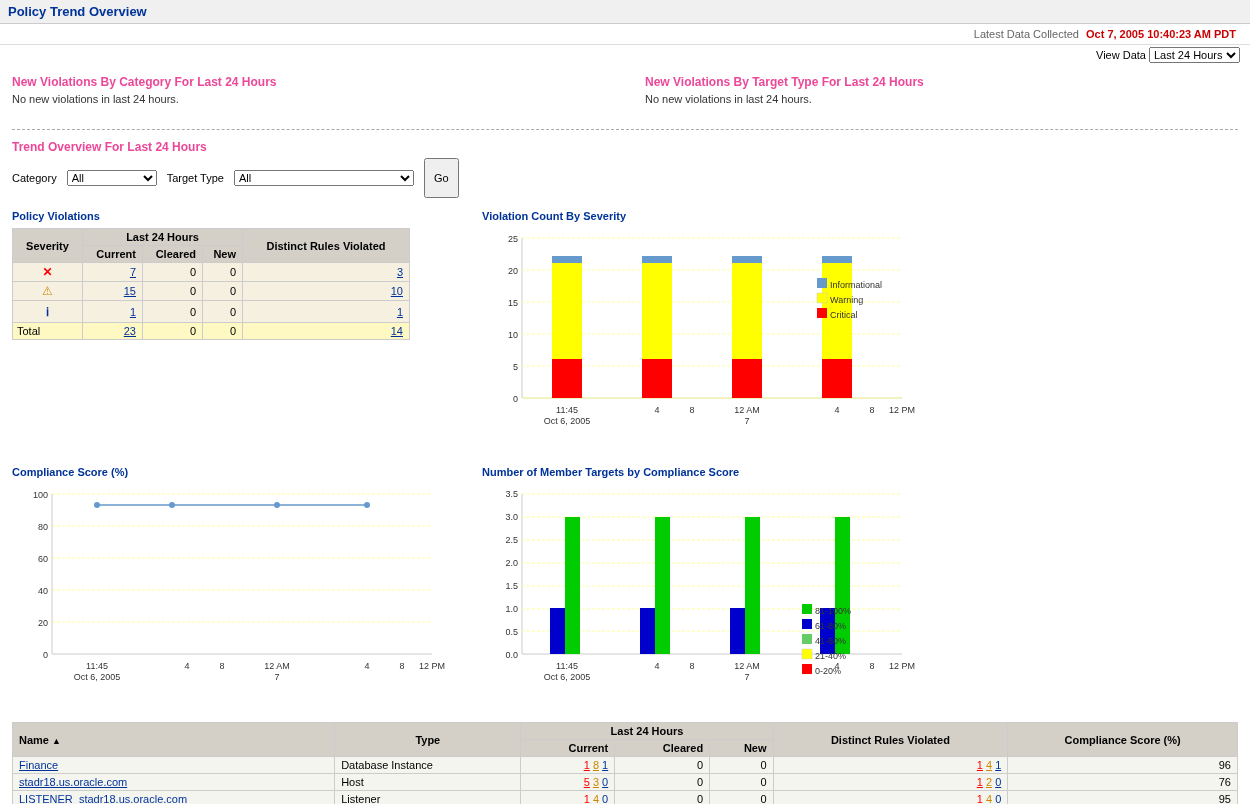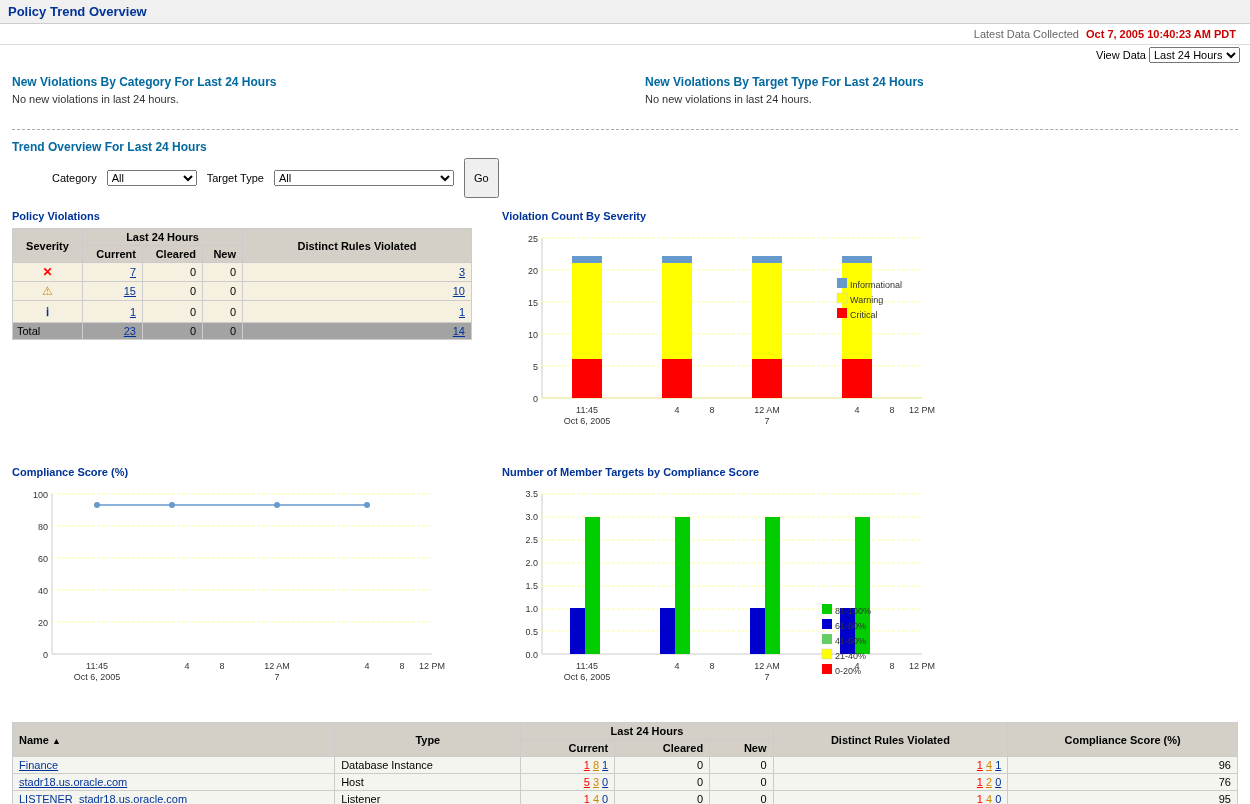--- a/index.html
+++ b/index.html
@@ -10,48 +10,48 @@
     
     .top-bar { text-align: right; padding: 4px 10px; font-size: 11px; color: #333; background: #fff; border-bottom: 1px solid #ddd; }
     .top-bar span { margin-right: 4px; }
     .top-bar .label { color: #666; }
     .top-bar .date { color: #cc0000; font-weight: bold; }
     .view-data-row { text-align: right; padding: 2px 10px 4px; font-size: 11px; }
     .view-data-row select { font-size: 11px; }
     
     .content { padding: 8px 12px; }
     
-    .section-title { font-size: 12px; font-weight: bold; color: #0369a1; margin-bottom: 4px; }
+    .section-title { font-size: 12px; font-weight: bold; color: #ec4899; margin-bottom: 4px; }
     .section-subtitle { font-size: 11px; color: #333; margin-bottom: 8px; }
     
     .violations-row { display: flex; gap: 40px; margin-bottom: 16px; }
     .violations-col { flex: 1; }
     
     .trend-section { border-top: 1px dashed #aaa; padding-top: 10px; margin-bottom: 12px; }
-    .filter-row { display: flex; align-items: center; gap: 10px; margin-bottom: 12px; font-size: 11px; margin-left: 40px; }
+    .filter-row { display: flex; align-items: center; gap: 10px; margin-bottom: 12px; font-size: 11px; }
     .filter-row label { font-weight: normal; }
     .filter-row select { font-size: 11px; width: 90px; }
     .filter-row select.wide { width: 180px; }
     .filter-row button { font-size: 11px; padding: 12px 8px; }
     
-    .charts-row { display: flex; gap: 20px; margin-bottom: 16px; }
+    .charts-row { display: flex; margin-bottom: 16px; }
     .chart-panel { flex: 1; }
     
     
-    .pv-table { border: 1px solid #999; border-collapse: collapse; font-size: 11px; width: 460px; }
+    .pv-table { border: 1px solid #999; border-collapse: collapse; font-size: 11px; width: 398px; }
     .pv-table th, .pv-table td { border: 1px solid #ccc; padding: 2px 6px; }
     .pv-table .header-top { background: #d4d0c8; text-align: center; font-weight: bold; }
     .pv-table .header-sub { background: #d4d0c8; }
     .pv-table .col-severity { background: #f5f0e0; text-align: center; width: 70px; }
     .pv-table .col-current { background: #f5f0e0; text-align: right; width: 60px; }
     .pv-table .col-cleared { background: #f5f0e0; text-align: right; width: 60px; }
     .pv-table .col-new { background: #f5f0e0; text-align: right; width: 40px; }
     .pv-table .col-distinct { background: #f5f0e0; text-align: right; }
     .pv-table .link { color: #003399; text-decoration: underline; cursor: pointer; }
-    .pv-table .total-row td { background: #a3a3a3; font-weight: normal; }
+    .pv-table .total-row td { background: #fef9c3; font-weight: normal; }
     .chart-title { font-size: 11px; font-weight: bold; color: #003399; margin-bottom: 6px; }
     
     svg text { font-family: Arial, Helvetica, sans-serif; }
     
     
     .mt-table { border-collapse: collapse; font-size: 11px; width: 100%; }
     .mt-table th, .mt-table td { border: 1px solid #ccc; padding: 2px 6px; }
     .mt-table thead tr:first-child th { background: #d4d0c8; font-weight: bold; }
     .mt-table thead tr:last-child th { background: #d4d0c8; font-weight: bold; }
     .mt-table tbody tr td { background: #f5f5f0; }

